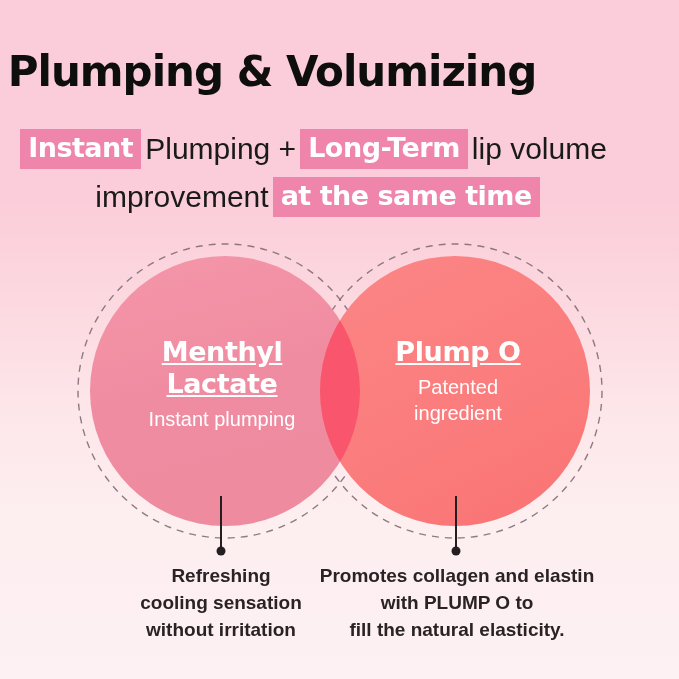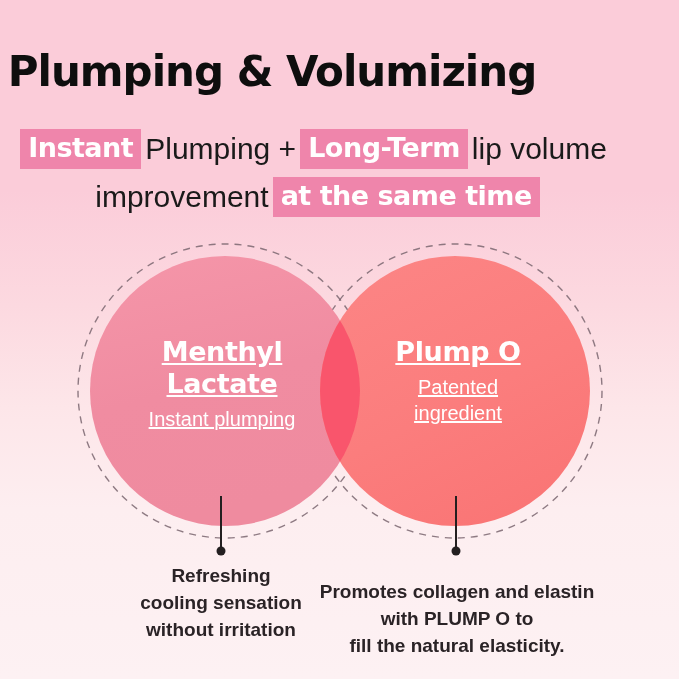--- a/index.html
+++ b/index.html
@@ -103,21 +103,20 @@
     font-family: "DejaVu Sans", "Liberation Sans", sans-serif;
     text-decoration: underline;
   }
   .circle-label .sub {
     display: block;
     font-size: 20px;
     line-height: 26px;
     font-weight: 400;
     margin-top: 6px;
     font-family: "Liberation Sans", sans-serif;
-    text-decoration: underline;
   }
   #label-left {
     left: 100px;
     top: 336px;
     width: 244px;
   }
   #label-right {
     left: 348px;
     top: 336px;
     width: 220px;
@@ -133,21 +132,21 @@
     font-weight: 700;
     font-family: "Liberation Sans", sans-serif;
   }
   #caption-left {
     left: 120px;
     top: 562px;
     width: 202px;
   }
   #caption-right {
     left: 318px;
-    top: 578px;
+    top: 562px;
     width: 278px;
   }
   .caption span { display: block; }
 </style>
 </head>
 <body>
 
 <div id="infographic">
 
   <div class="headline">Plumping &amp; Volumizing</div>

